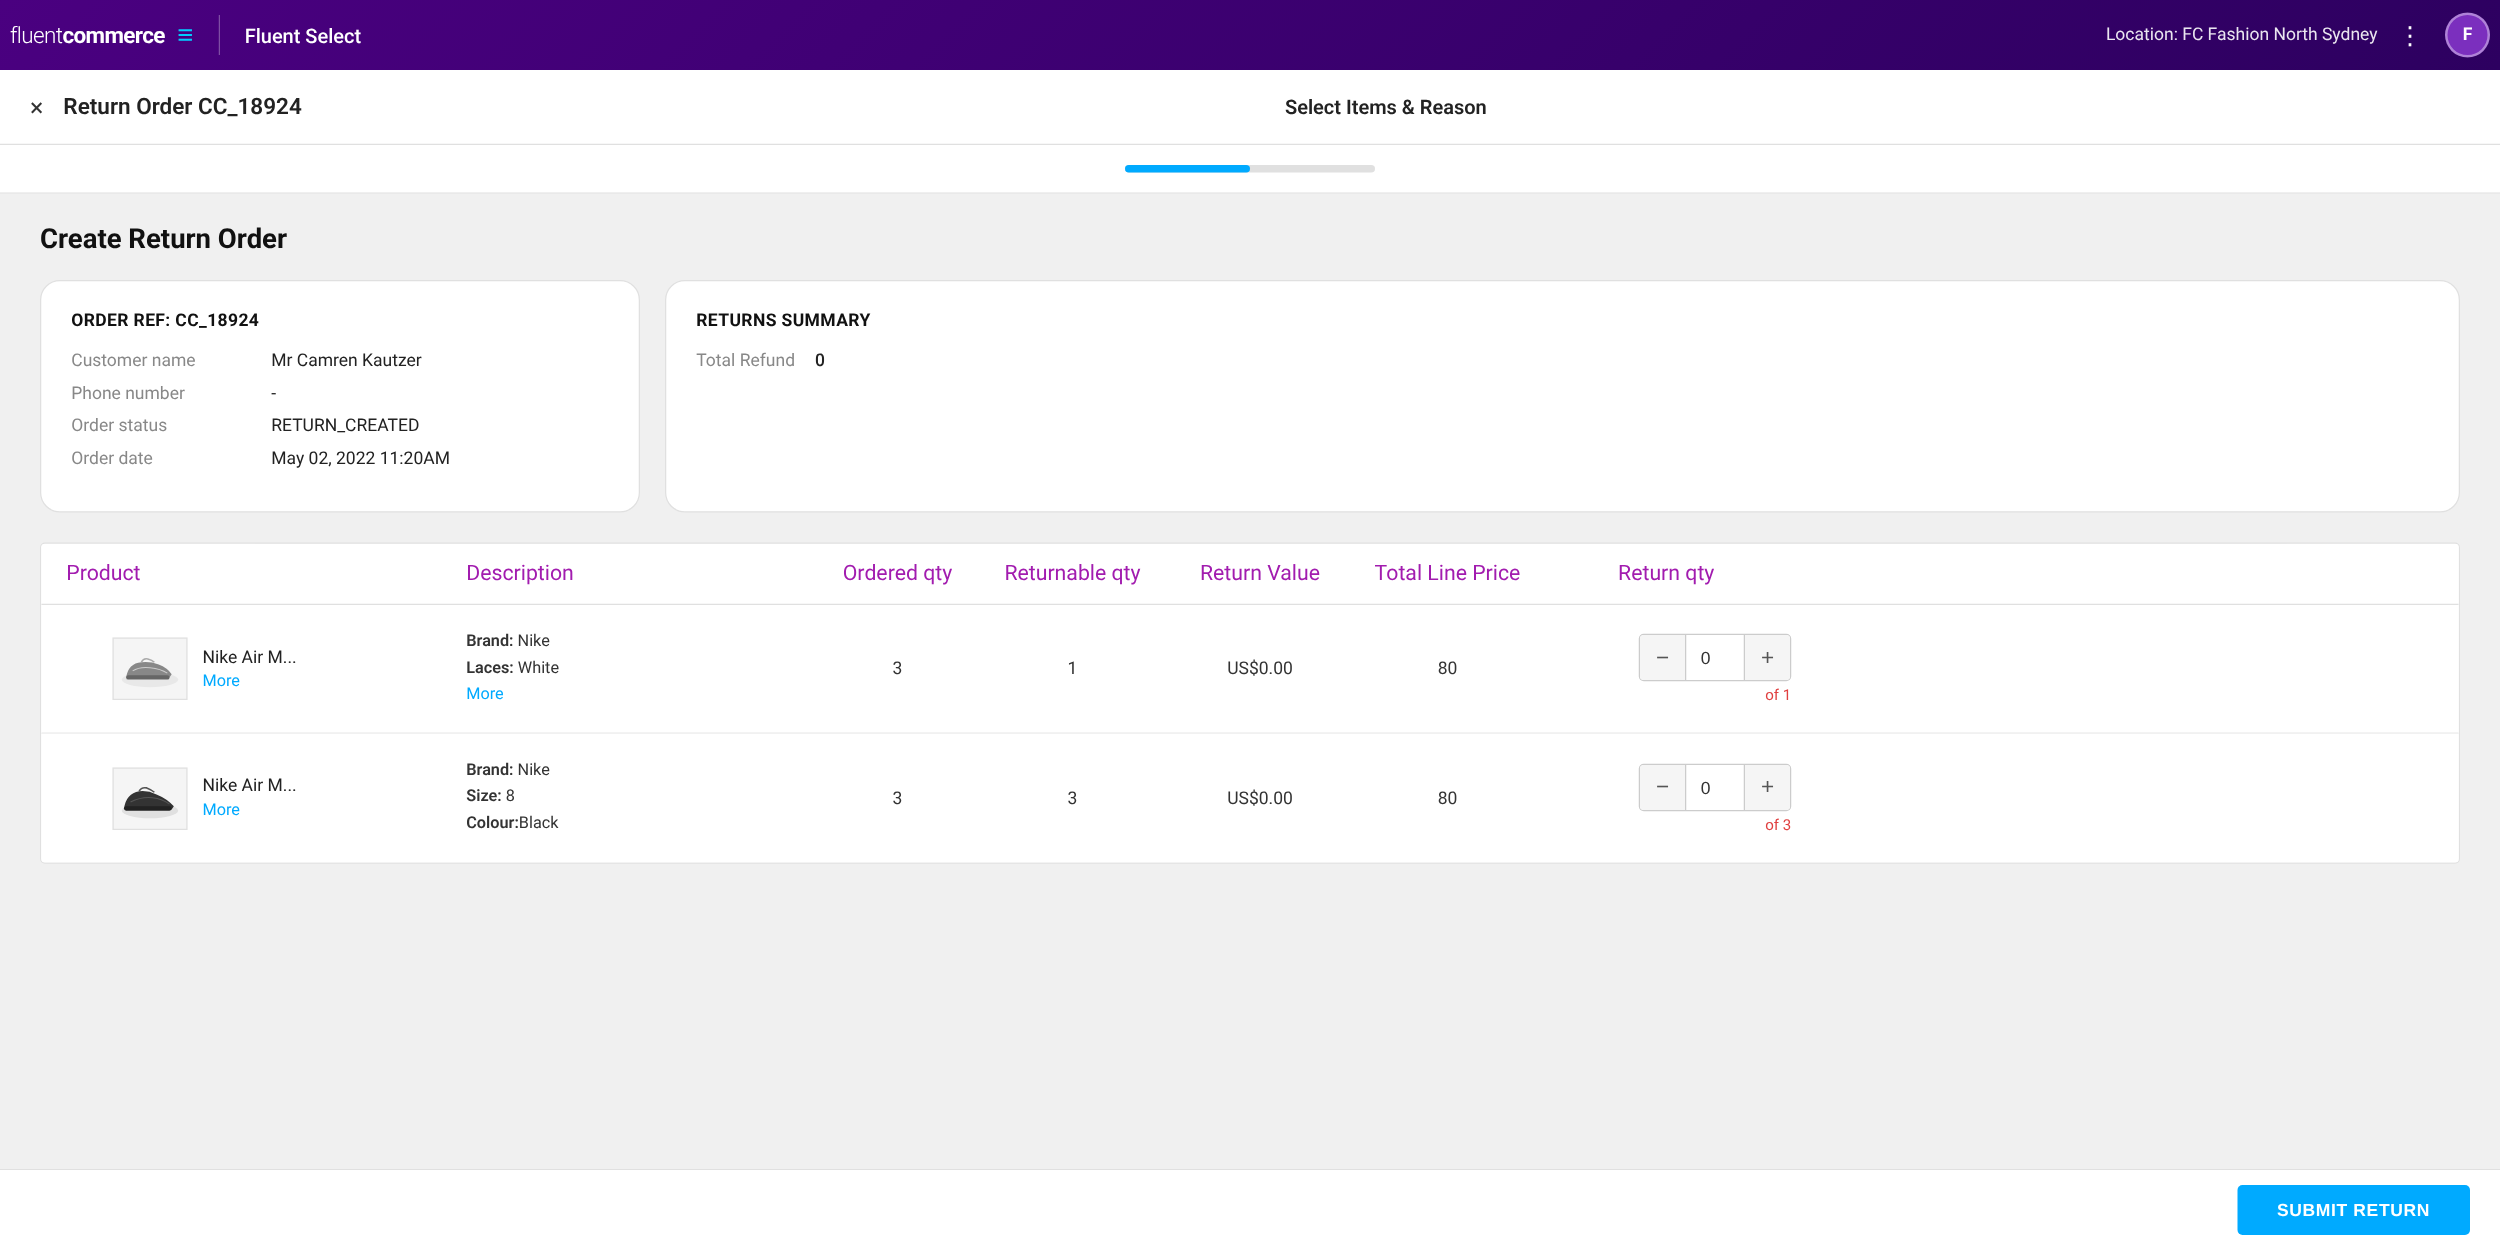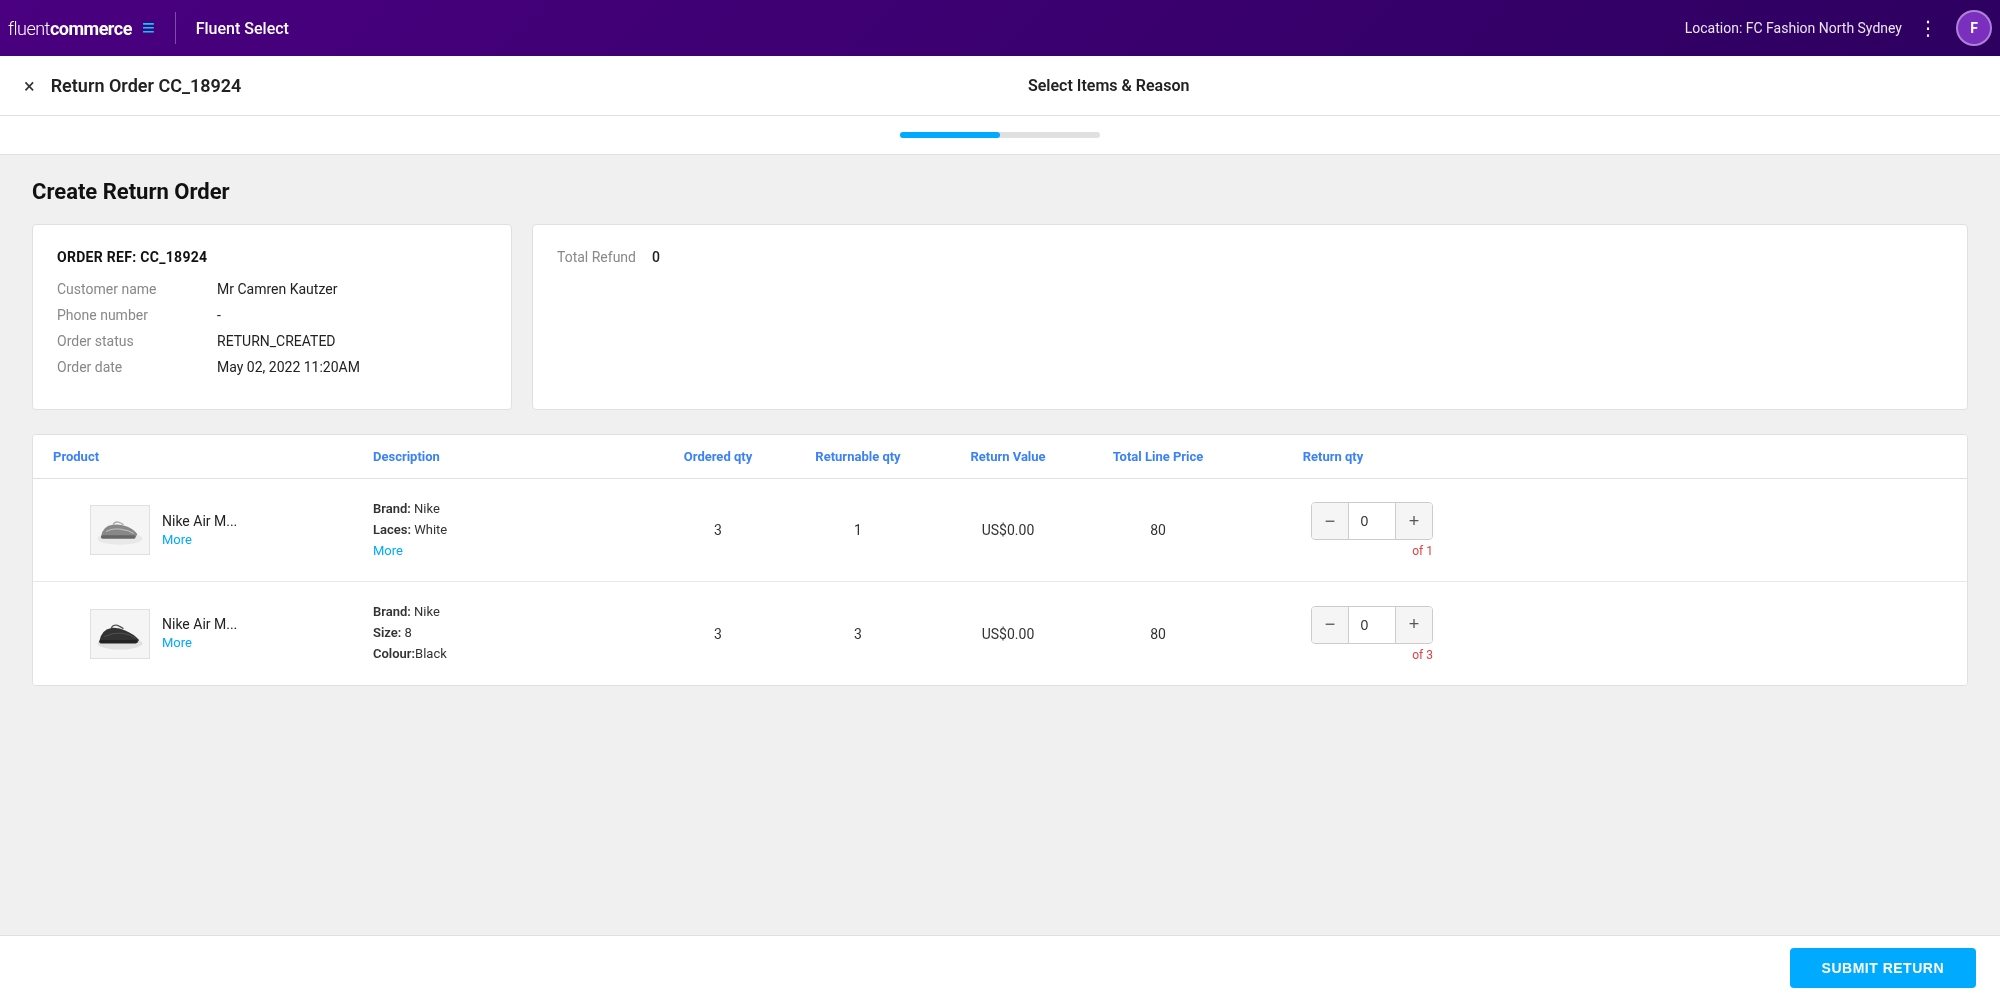--- a/index.html
+++ b/index.html
@@ -121,21 +121,21 @@
     }
 
     
     .cards-row {
       display: flex;
       gap: 20px;
       margin-bottom: 24px;
     }
     .card {
       background: white;
-      border-radius: 4px;
+      border-radius: 16px;
       padding: 24px;
       border: 1px solid #e0e0e0;
     }
     .order-card {
       width: 480px;
     }
     .returns-card {
       flex: 1;
     }
     .card-header {
@@ -182,23 +182,23 @@
       overflow: hidden;
     }
     .table-header {
       display: grid;
       grid-template-columns: 320px 280px 130px 150px 150px 150px 200px;
       padding: 14px 20px;
       border-bottom: 1px solid #e0e0e0;
       background: white;
     }
     .col-header {
-      font-size: 13px;
-      font-weight: 700;
-      color: #3b82f6;
+      font-size: 17px;
+      font-weight: 400;
+      color: #a21caf;
     }
     .table-row {
       display: grid;
       grid-template-columns: 320px 280px 130px 150px 150px 150px 200px;
       padding: 20px 20px;
       border-bottom: 1px solid #e8e8e8;
       align-items: center;
       background: white;
     }
     .table-row:last-child { border-bottom: none; }
@@ -372,20 +372,21 @@
         <span class="card-label">Order status</span>
         <span class="card-value">RETURN_CREATED</span>
       </div>
       <div class="card-row">
         <span class="card-label">Order date</span>
         <span class="card-value">May 02, 2022 11:20AM</span>
       </div>
     </div>
 
     <div class="card returns-card">
+      <div class="card-header">RETURNS SUMMARY</div>
       <div class="returns-summary-row">
         <span class="returns-label">Total Refund</span>
         <span class="returns-value">0</span>
       </div>
     </div>
   </div>
 
   <div class="table-container">
 
     <div class="table-header">

